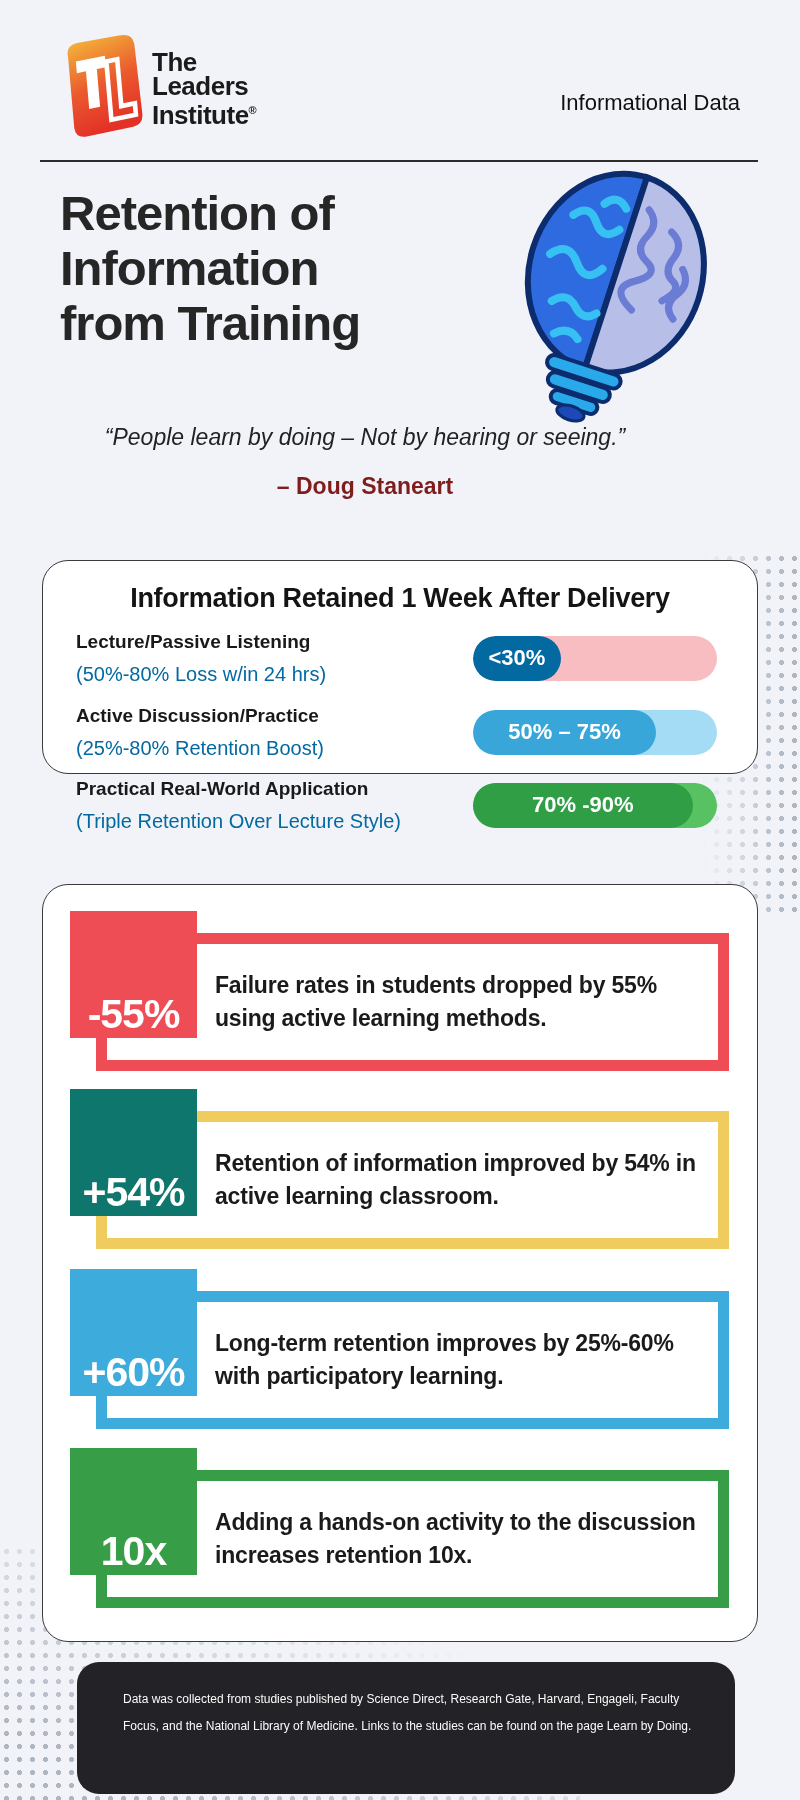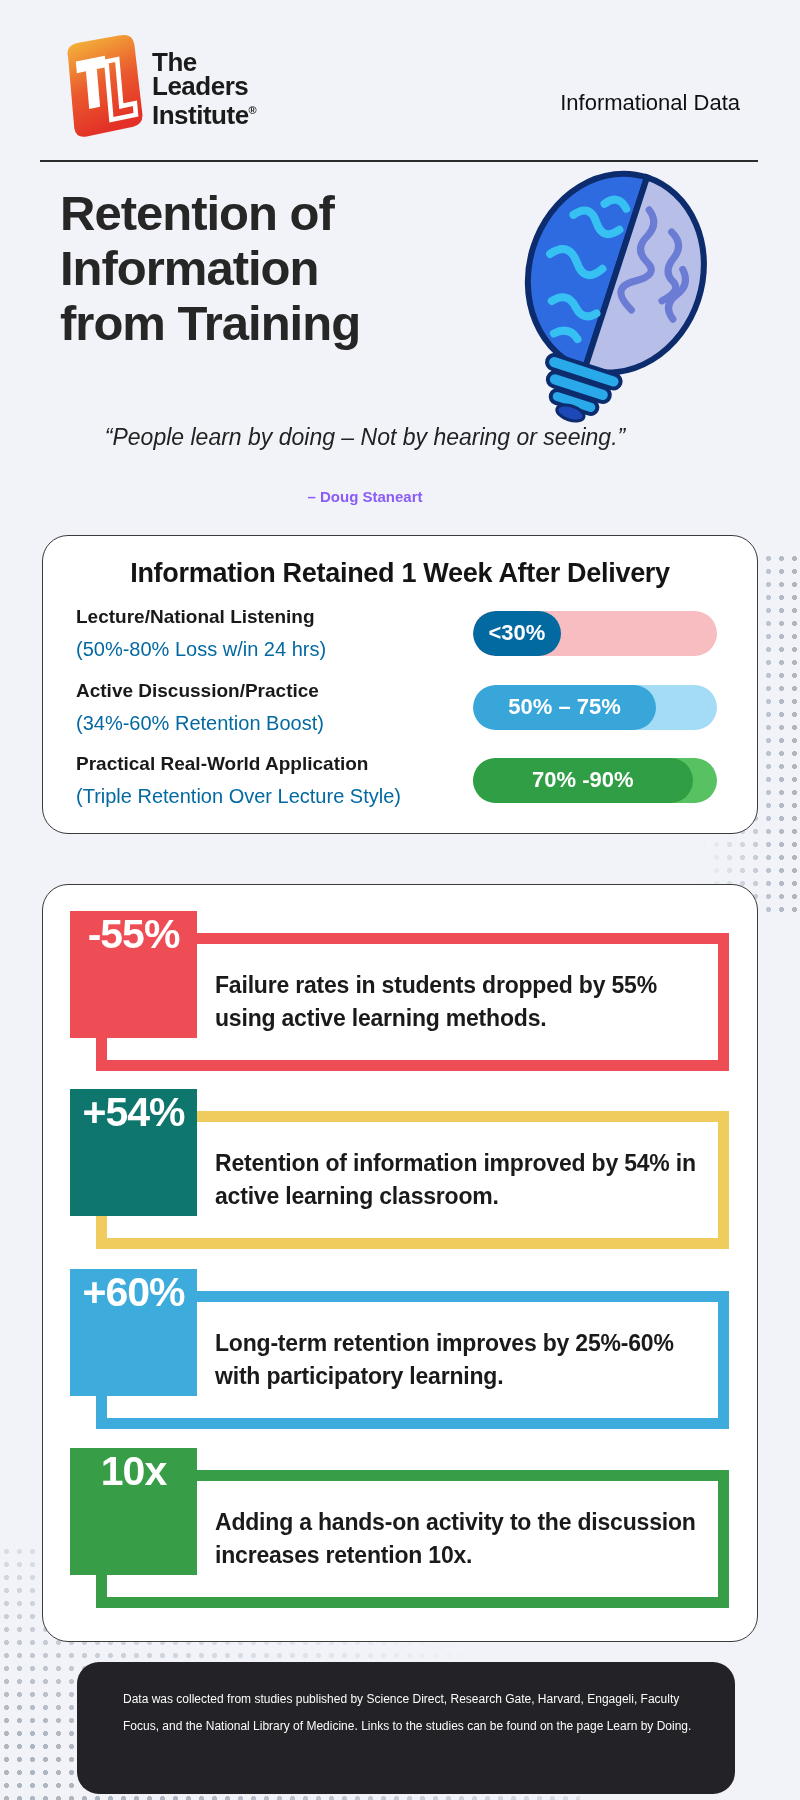--- a/index.html
+++ b/index.html
@@ -28,42 +28,42 @@
   
   .logo-svg{position:absolute;left:56px;top:34px;width:92px;height:104px;}
   .brand{position:absolute;left:152px;top:50px;font-weight:bold;font-size:26px;line-height:24px;letter-spacing:-0.5px;color:#1b1b1b;}
   .brand .reg{font-size:11px;vertical-align:super;font-weight:bold;}
   .info-label{position:absolute;right:60px;top:90px;font-size:22px;color:#101010;}
   .divider{position:absolute;left:40px;right:42px;top:160px;height:2px;background:#2c2c2c;}
   
   .title{position:absolute;left:60px;top:186px;font-size:49px;line-height:55px;font-weight:bold;letter-spacing:-1px;color:#262626;}
   .brain-svg{position:absolute;left:473px;top:158px;width:282px;height:272px;}
   .quote{position:absolute;left:15px;width:700px;top:424px;text-align:center;font-style:italic;font-size:23px;color:#222;}
-  .attribution{position:absolute;left:15px;width:700px;top:488px;text-align:center;font-weight:bold;font-size:15px;color:#8b5cf6;}
+  .attribution{position:absolute;left:15px;width:700px;top:473px;text-align:center;font-weight:bold;font-size:23px;color:#7f1d1d;}
   
   .card{position:absolute;left:42px;width:716px;background:#fff;border:1.6px solid #3b3b3b;border-radius:26px;box-sizing:border-box;}
-  .card-retention{top:535px;height:299px;}
+  .card-retention{top:560px;height:214px;}
   .card-retention h2{margin:22px 0 0 0;text-align:center;font-size:27px;font-weight:600;color:#141414;letter-spacing:-0.3px;}
   .ret-row{position:absolute;left:33px;right:40px;height:46px;display:flex;align-items:center;justify-content:space-between;}
   .ret-row.r0{top:74px;}
   .ret-row.r1{top:148px;}
   .ret-row.r2{top:221px;}
   .ret-label{font-size:19px;font-weight:bold;color:#191919;}
   .ret-sub{font-size:20px;color:#0369a1;margin-top:10px;}
   .pill{position:relative;width:244px;height:45px;border-radius:23px;overflow:hidden;flex:none;}
   .pill-fill{position:absolute;left:0;top:0;bottom:0;border-radius:23px;display:flex;align-items:center;justify-content:center;color:#fff;font-weight:bold;font-size:22px;white-space:nowrap;}
   
   .card-stats{top:884px;height:758px;}
   .stat{position:absolute;left:0;width:100%;height:161px;}
   .stat.s0{top:26px;}
   .stat.s1{top:204px;}
   .stat.s2{top:384px;}
   .stat.s3{top:563px;}
   .stat-frame{position:absolute;left:53px;top:22px;width:633px;height:138px;border:11px solid;box-sizing:border-box;background:transparent;}
-  .stat-square{position:absolute;left:27px;top:0;width:127px;height:127px;display:flex;align-items:flex-start;justify-content:center;color:#fff;font-size:41px;font-weight:bold;letter-spacing:-1px;}
+  .stat-square{position:absolute;left:27px;top:0;width:127px;height:127px;display:flex;align-items:flex-end;justify-content:center;color:#fff;font-size:41px;font-weight:bold;letter-spacing:-1px;}
   .stat-text{position:absolute;left:154px;top:22px;width:532px;height:138px;display:flex;align-items:center;justify-content:center;font-size:23px;font-weight:bold;line-height:33px;color:#1a1a1a;padding:0 18px;box-sizing:border-box;letter-spacing:-0.2px;}
   
   .source-note{position:absolute;left:77px;top:1662px;width:658px;height:132px;background:#232226;border-radius:22px;box-sizing:border-box;padding:24px 28px 0 46px;}
   .source-note p{margin:0;color:#fbfbfb;font-size:12px;line-height:27px;}
 </style>
 </head>
 <body>
 
 <div class="dots dots-right"></div>
 <div class="dots dots-bottom"></div>
@@ -131,34 +131,34 @@
 
   <div class="quote">“People learn by doing – Not by hearing or seeing.”</div>
   <div class="attribution">– Doug Staneart</div>
 </section>
 
 <section class="card card-retention">
   <h2>Information Retained 1 Week After Delivery</h2>
 
   <div class="ret-row r0">
     <div>
-      <div class="ret-label">Lecture/National Listening</div>
+      <div class="ret-label">Lecture/Passive Listening</div>
       <div class="ret-sub">(50%-80% Loss w/in 24 hrs)</div>
     </div>
     <div class="pill" style="background-color: rgb(248, 189, 192);">
       <div class="pill-fill" style="background-color: #0369a1; width: 36%;">
         <span>&lt;30%</span>
       </div>
     </div>
   </div>
 
   <div class="ret-row r1">
     <div>
       <div class="ret-label">Active Discussion/Practice</div>
-      <div class="ret-sub">(34%-60% Retention Boost)</div>
+      <div class="ret-sub">(25%-80% Retention Boost)</div>
     </div>
     <div class="pill" style="background-color: rgb(164, 220, 246);">
       <div class="pill-fill" style="background-color: rgb(56, 166, 216); width: 75%;">
         <span>50% – 75%</span>
       </div>
     </div>
   </div>
 
   <div class="ret-row r2">
     <div>

